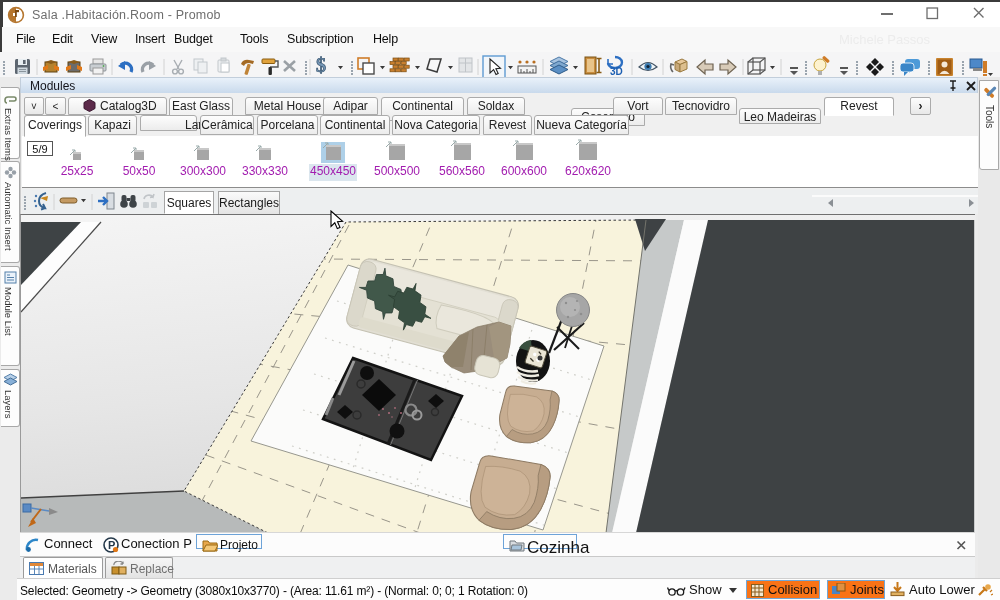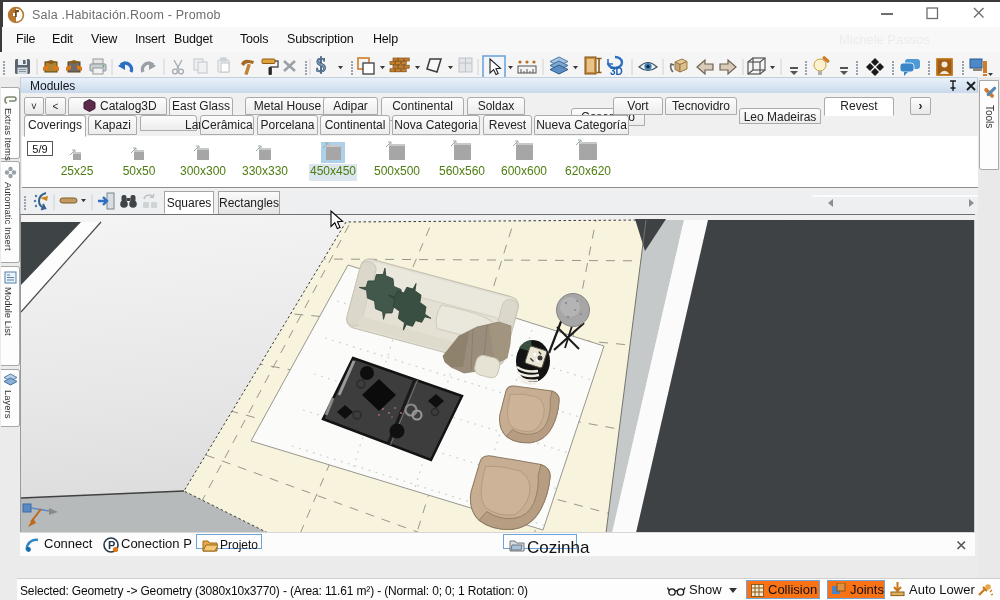--- a/index.html
+++ b/index.html
@@ -19,21 +19,21 @@
 #toolbar{position:absolute;left:0;top:52px;width:1000px;height:25px;background:#f5f5f6;}
 
 #modhdr{position:absolute;left:20px;top:77px;width:958px;height:16px;background:linear-gradient(#e9f1fa,#c9daec);border:1px solid #c2cedb;border-bottom:none;}
 #modhdr span{position:absolute;left:9px;top:1px;font-size:12px;color:#15151c;}
 #modbody{position:absolute;left:20px;top:93px;width:958px;height:121px;background:#f0f0f0;border-left:1px solid #cccccc;}
 .trow{position:absolute;left:0;width:958px;}
 .tab{position:absolute;background:linear-gradient(#fdfdfd,#ececec);border:1px solid #ababab;border-radius:3px 3px 0 0;font-size:12px;color:#222;text-align:center;}
 .tab.sel{background:#fff;border-bottom:1px solid #fff;z-index:3;}
 .navbtn{position:absolute;background:linear-gradient(#fdfdfd,#e8e8e8);border:1px solid #ababab;border-radius:2px;font-size:10px;color:#222;text-align:center;}
 #items{position:absolute;left:1px;top:43px;width:957px;height:52px;background:#fff;border-bottom:1px solid #8c8c8c;}
-.itemlabel{position:absolute;font-size:12px;color:#4d7c0f;text-align:center;top:28px;}
+.itemlabel{position:absolute;font-size:12px;color:#a21caf;text-align:center;top:28px;}
 .itemicon{position:absolute;background:#a6a6a6;}
 #counter{position:absolute;left:5px;top:5px;width:26px;height:15px;border:1px solid #555;background:#fff;font-size:11px;color:#111;text-align:center;line-height:14px;}
 #sqbar{position:absolute;left:1px;top:96px;width:957px;height:25px;background:#edeff0;}
 .sqtab{position:absolute;top:2px;height:23px;font-size:12px;color:#1a1a1a;text-align:center;border:1px solid #a5a5a5;border-bottom:none;}
 
 .vtab{position:absolute;background:#fdfdfd;border:1px solid #a8a8a8;font-size:9.5px;color:#333;}
 .vtab .vtxt{writing-mode:vertical-rl;text-orientation:sideways;position:absolute;left:2px;white-space:nowrap;}
 
 #canvas{position:absolute;left:20px;top:214px;width:955px;height:318px;border-top:1px solid #6f6f6f;border-left:1px solid #9a9a9a;background:#ededed;}
 
@@ -682,20 +682,38 @@
           <path d="M1 3 L6 3 L7.5 5 L15 5 L15 13 L1 13 Z" fill="#d8dce0" stroke="#70787e"></path>
           <path d="M3 7 L13 7 L12 12 L2 12 Z" fill="#a8c4dc" stroke="#70787e"></path>
         </svg>
         <span style="position:absolute;left:23px;top:3px;font-size:17px;">Cozinha</span>
       </div>
       <svg class="abs" style="left:936px;top:7px" width="11" height="11">
         <path d="M1.5 1.5 L9 9 M9 1.5 L1.5 9" stroke="#555" stroke-width="1.6"></path>
       </svg>
     </div>
 
+<div id="matbar">
+      <div class="mtab" style="left:3px;width:80px;background:#fff;color:#555;">
+        <svg style="position:absolute;left:5px;top:4px" width="15" height="13" viewBox="0 0 15 13">
+          <rect x="0.5" y="0.5" width="14" height="12" fill="#fff" stroke="#4a7ab0"></rect>
+          <rect x="1" y="1" width="13" height="3" fill="#e08838"></rect>
+          <path d="M1 7 L14 7 M5.5 4 L5.5 12 M10 4 L10 12" stroke="#4a7ab0" stroke-width="0.9"></path>
+        </svg>
+        <span style="position:absolute;left:24px;top:4px;">Materials</span>
+      </div>
+      <div class="mtab" style="left:85px;width:68px;background:linear-gradient(#f6f6f6,#e2e2e2);color:#707070;">
+        <svg style="position:absolute;left:5px;top:3px" width="16" height="15" viewBox="0 0 16 15">
+          <rect x="1" y="6" width="7" height="7" fill="#c8902e" stroke="#7e5a14"></rect>
+          <rect x="8" y="6" width="7" height="7" fill="#e0b060" stroke="#7e5a14"></rect>
+          <path d="M3 4 A4 3 0 0 1 12 3 M12 3 L12 0.5 M12 3 L9.5 3" fill="none" stroke="#888" stroke-width="1.3"></path>
+        </svg>
+        <span style="position:absolute;left:24px;top:4px;">Replace</span>
+      </div>
+    </div>
 
 <div id="statusbar">
  <div id="stext">Selected: Geometry -&gt; Geometry (3080x10x3770) - (Area: 11.61 m²) - (Normal: 0; 0; 1 Rotation: 0)</div>
  <svg class="abs" style="left:650px;top:6px" width="20" height="12" viewBox="0 0 20 12">
         <g fill="none" stroke="#1a1a1a" stroke-width="1.3">
           <circle cx="5" cy="7" r="3.2"></circle>
           <circle cx="13.5" cy="7" r="3.2"></circle>
           <path d="M8.2 6.2 Q9.2 5 10.3 6.2 M1.8 5.5 L0.5 2.5 M16.7 5.5 L18 2.5"></path>
         </g>
       </svg>

